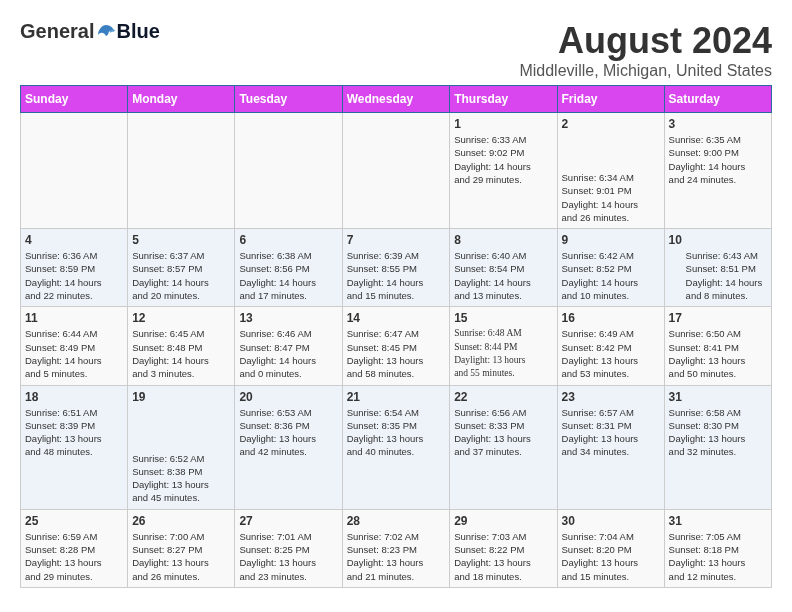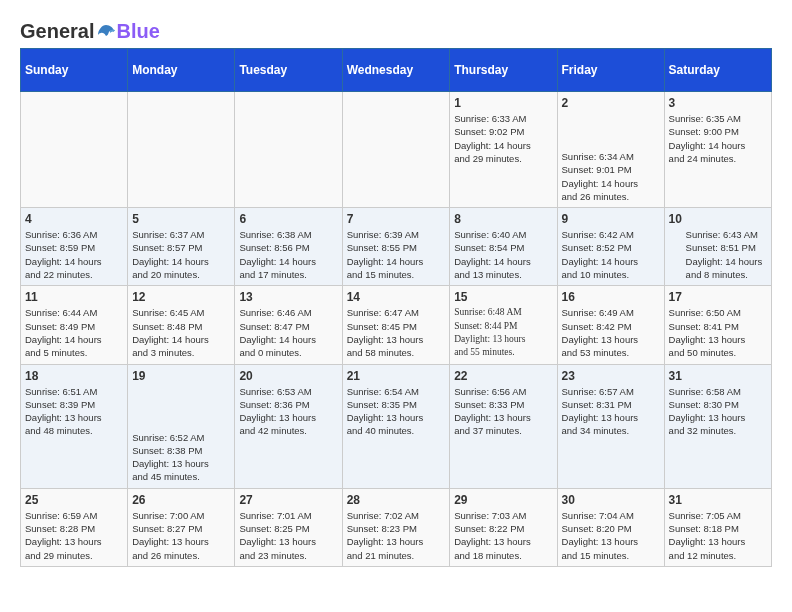--- a/index.html
+++ b/index.html
@@ -22,21 +22,21 @@
       align-items: flex-start;
     }
     .logo-text {
       display: flex;
       align-items: center;
       font-size: 20px;
       font-weight: bold;
       color: #333;
     }
     .logo-general { color: #333; }
-    .logo-blue { color: #8b5cf6; }
+    .logo-blue { color: #0f172a; }
     .logo-icon {
       width: 20px;
       height: 20px;
       margin-left: 2px;
     }
     .title-section {
       text-align: right;
     }
     .month-title {
       font-size: 36px;
@@ -46,23 +46,23 @@
     .location {
       font-size: 16px;
       color: #555;
     }
     .calendar {
       width: 100%;
       border-collapse: collapse;
       font-size: 10px;
     }
     .calendar thead th {
-      background-color: #1d4ed8;
+      background-color: #d946ef;
       color: #fff;
-      padding: 14px 4px;
+      padding: 6px 4px;
       text-align: left;
       font-size: 12px;
       font-weight: bold;
       border: 1px solid #2a6aa0;
     }
     .calendar tbody td {
       border: 1px solid #ccc;
       vertical-align: top;
       padding: 4px;
       width: 108px;
@@ -96,20 +96,24 @@
   <div class="logo">
     <div class="logo-text">
       <span class="logo-general">General</span>
       <svg class="logo-icon" viewBox="0 0 20 20">
         <path d="M10 3 C14 3 18 6 18 10 C18 10 16 8 14 9 C12 10 13 13 10 14 C10 14 8 10 5 11 C3 11 2 13 2 13 C2 8 6 3 10 3Z" fill="#3a7fc1"></path>
         <path d="M14 9 C16 7 19 7 19 9 C17 9 15 10 14 11Z" fill="#5a9fd4"></path>
       </svg>
       <span class="logo-blue">Blue</span>
     </div>
   </div>
+  <div class="title-section">
+    <div class="month-title">August 2024</div>
+    <div class="location">Middleville, Michigan, United States</div>
+  </div>
 </div>
 
 <table class="calendar">
   <thead>
     <tr>
     <th>Sunday</th>
         <th>Monday</th>
         <th>Tuesday</th>
         <th>Wednesday</th>
         <th>Thursday</th>

